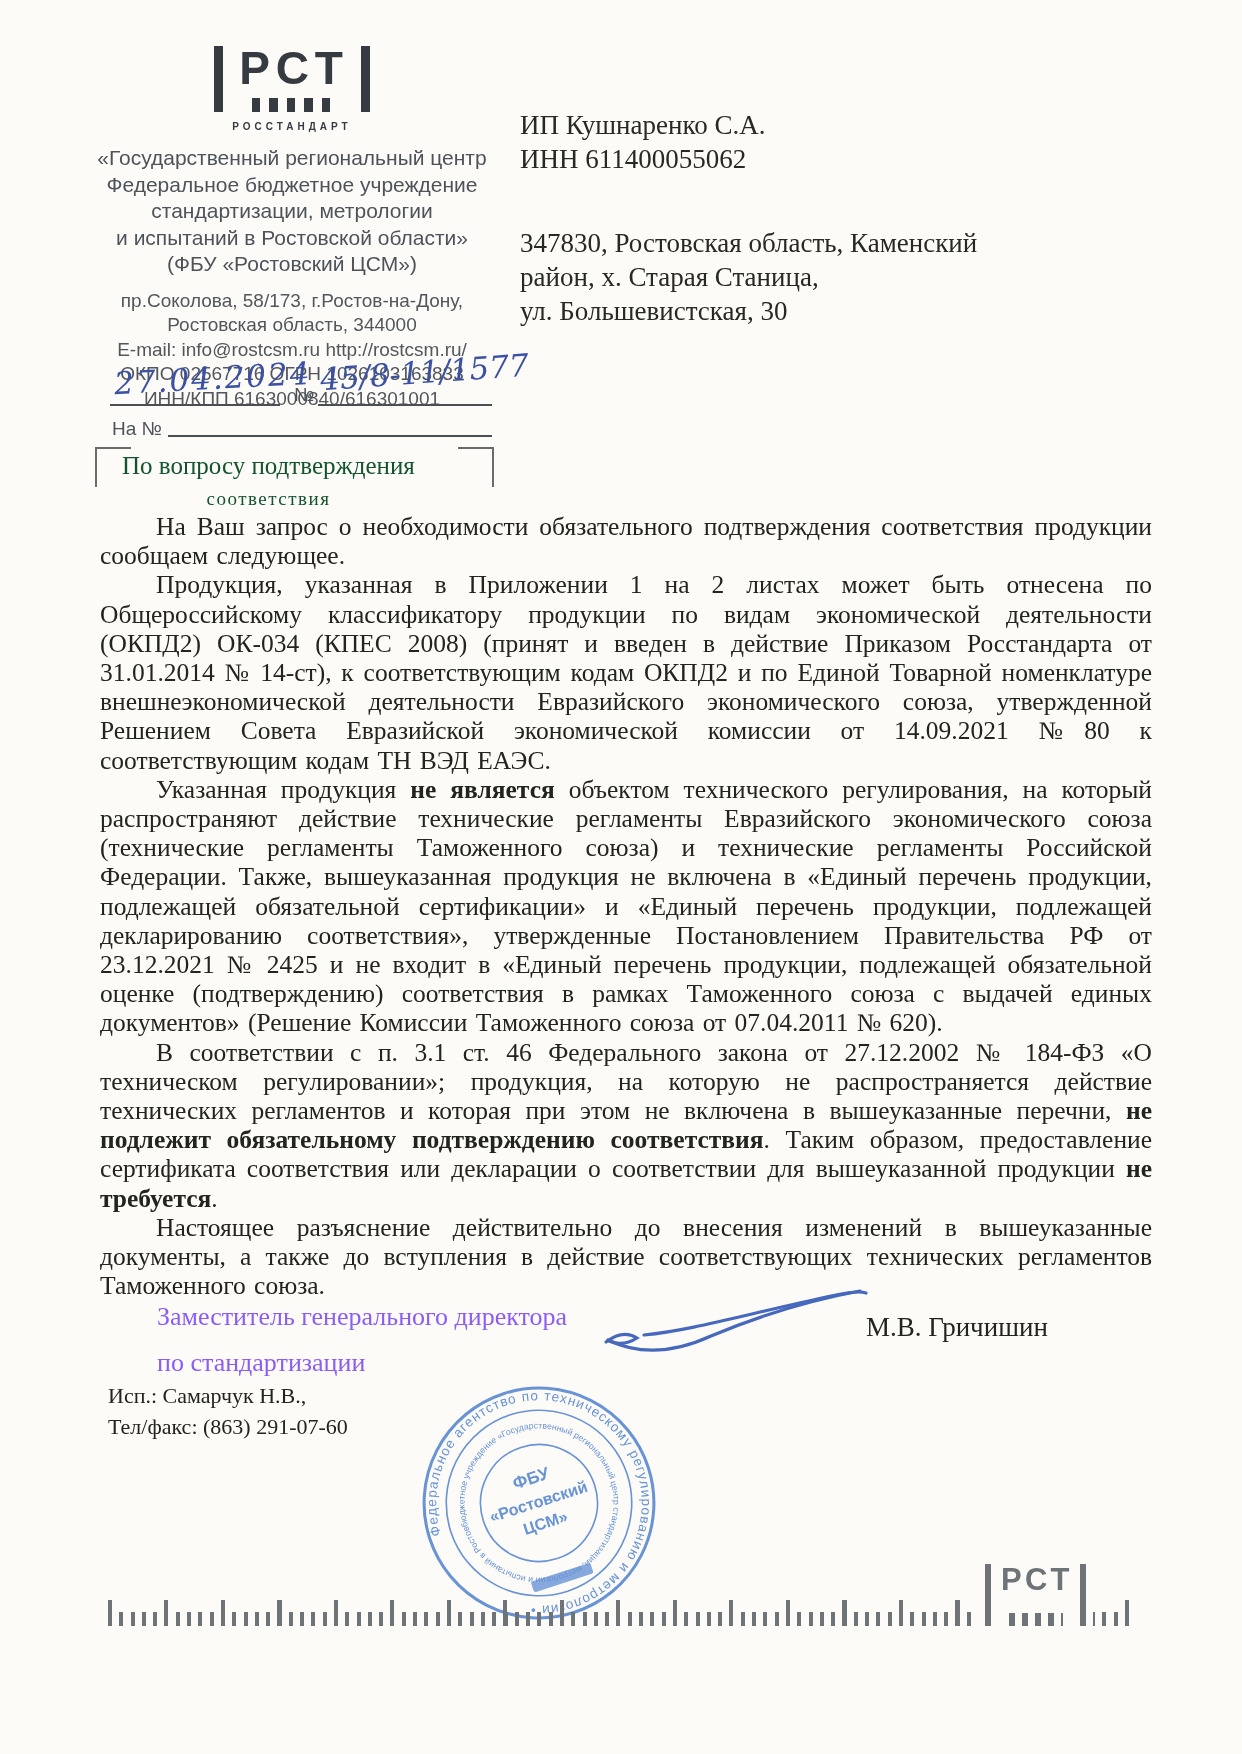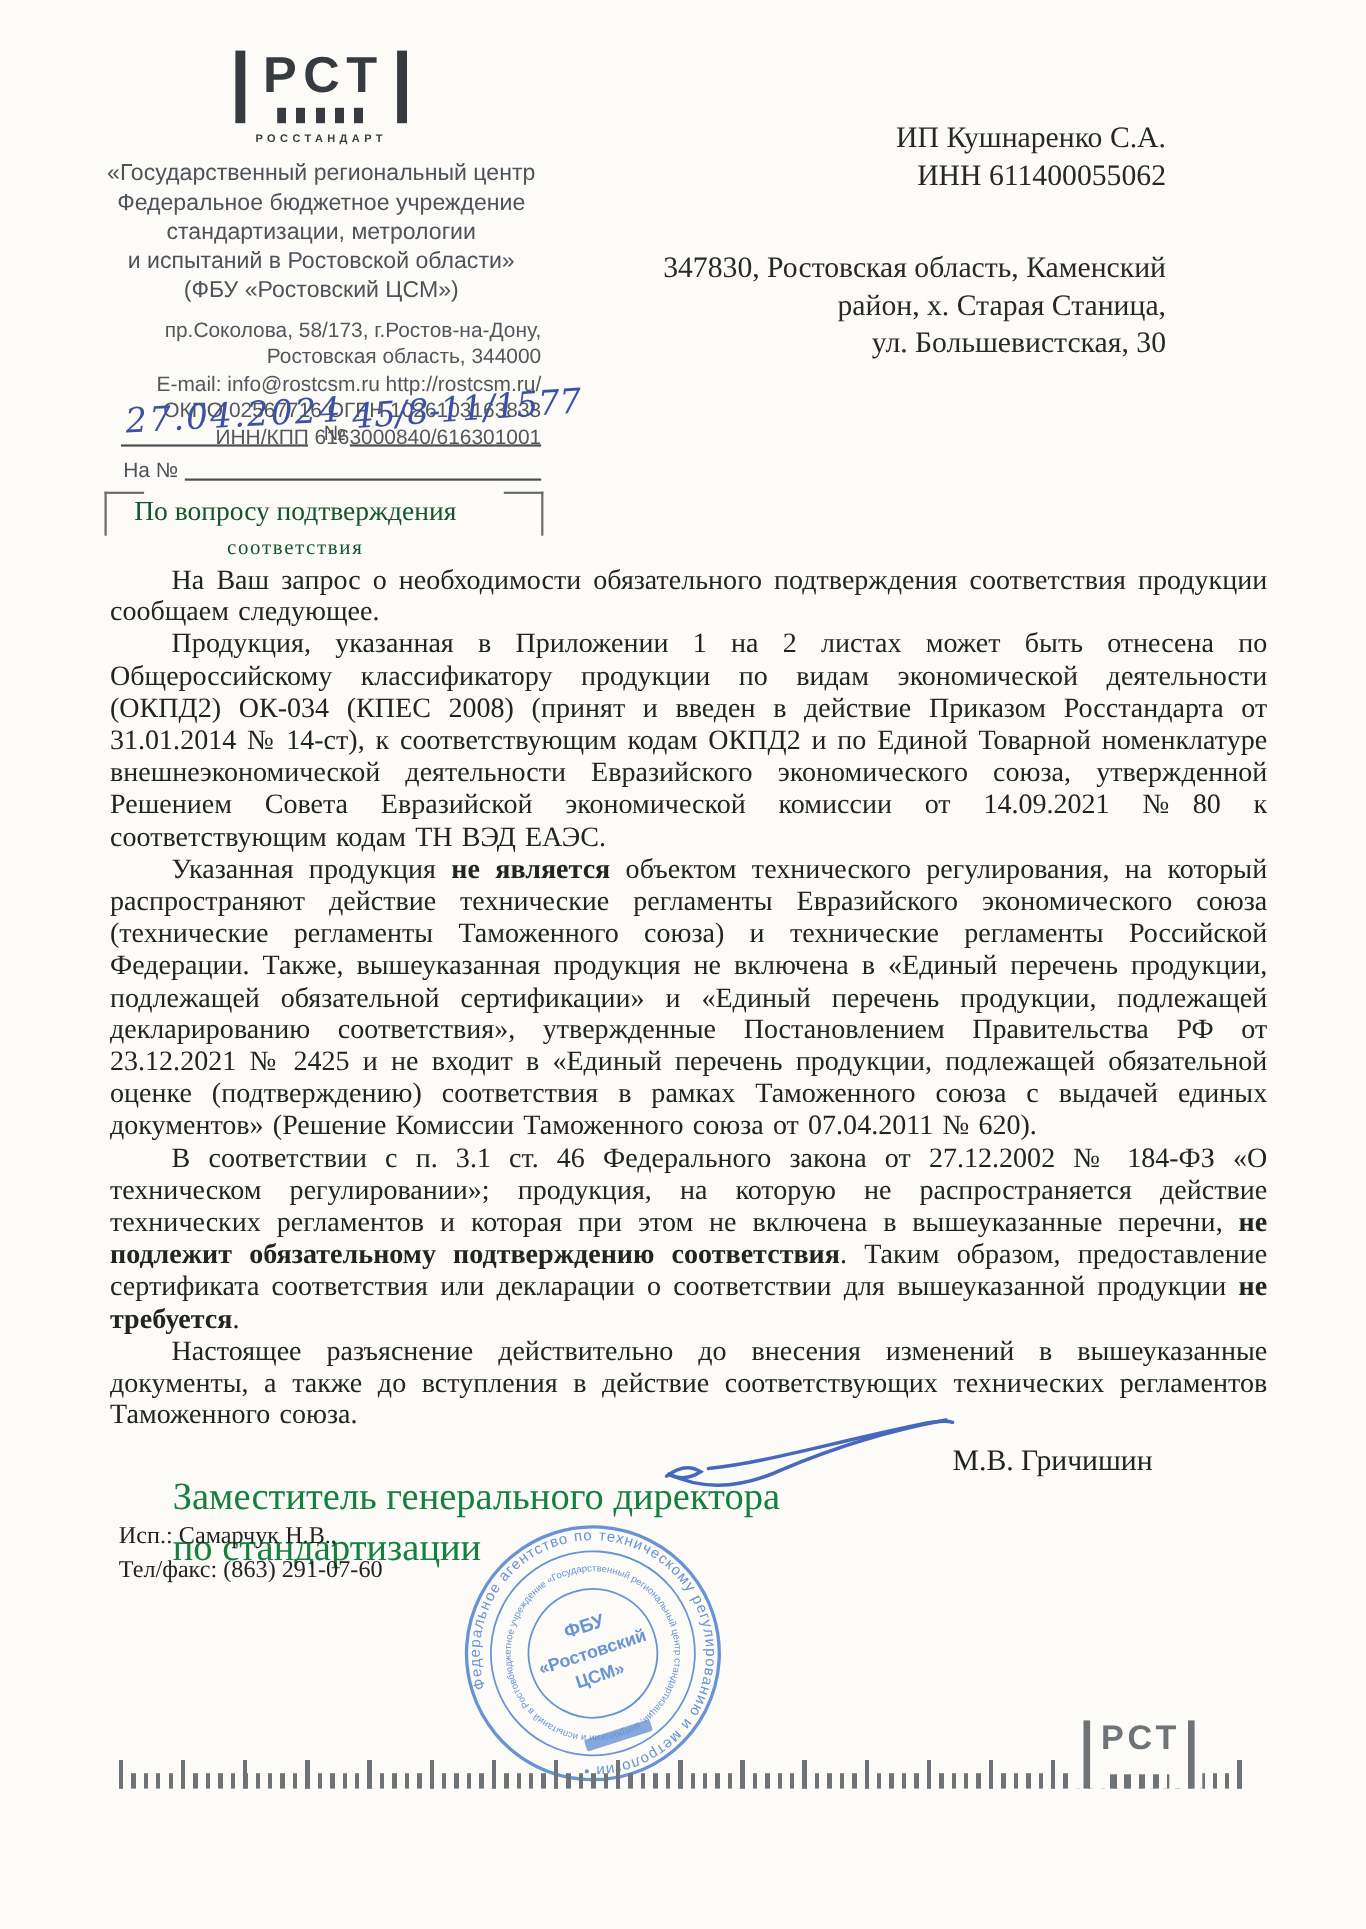--- a/index.html
+++ b/index.html
@@ -12,21 +12,21 @@
   .logo-wrap{display:flex;justify-content:center;}
   .logo{display:flex;gap:11px;height:66px;align-items:stretch;}
   .vbar{width:9px;background:#363b41;}
   .logo-mid{display:flex;flex-direction:column;align-items:center;justify-content:space-between;}
   .logo-letters{font-weight:bold;font-size:46px;line-height:44px;letter-spacing:7px;
                 color:#363b41;padding-left:5px;}
   .logo-ticks{width:80px;height:14px;margin-top:5px;
               background:repeating-linear-gradient(90deg,#363b41 0 8px,transparent 8px 17.5px);}
   .logo-caption{margin-top:9px;font-size:10px;font-weight:bold;letter-spacing:4px;color:#363b41;}
   .org{margin-top:13px;font-size:21px;line-height:26.5px;}
-  .addr{margin-top:11px;font-size:19px;line-height:24.5px;color:#52575c;text-align:right;}
+  .addr{margin-top:11px;font-size:19px;line-height:24.5px;color:#52575c;}
 
   
   .reqs{position:absolute;left:110px;top:366px;width:382px;height:112px;
         font-family:"Liberation Sans",sans-serif;color:#4d5359;}
   .hand{font-family:"DejaVu Serif",serif;font-style:italic;color:#3c51a3;white-space:nowrap;}
   .hand.date{position:absolute;left:4px;top:-6px;font-size:31px;letter-spacing:2px;transform:rotate(-3deg);}
   .line-date{position:absolute;left:0;top:38px;width:170px;border-top:2px solid #4a4f54;}
   .no-label{position:absolute;left:184px;top:18px;font-size:19px;}
   .hand.number{position:absolute;left:210px;top:-12px;font-size:31px;transform:rotate(-4deg);}
   .line-no{position:absolute;left:208px;top:38px;width:174px;border-top:2px solid #4a4f54;}
@@ -35,32 +35,32 @@
 
   
   .corner{position:absolute;width:34px;height:38px;border-top:2px solid #6b6b6b;}
   .corner.left{left:95px;top:447px;border-left:2px solid #6b6b6b;}
   .corner.right{left:458px;top:447px;border-right:2px solid #6b6b6b;}
   .subject{position:absolute;left:122px;top:452px;color:#14532d;}
   .subject .l1{font-size:25px;}
   .subject .l2{margin-top:8px;font-size:19px;letter-spacing:1.5px;text-align:center;}
 
   
-  .addressee{position:absolute;left:520px;top:108px;width:540px;text-align:right;
+  .addressee{position:absolute;left:520px;top:108px;width:540px;text-align:left;
              font-size:27px;line-height:34px;color:#282824;}
   .addressee .gap{height:50px;}
 
   
   .body-text{position:absolute;left:100px;top:512px;width:1052px;font-size:25.5px;
              line-height:29.2px;color:#23231f;text-align:justify;word-spacing:2px;}
   .para{margin:0;text-indent:56px;}
   .run-b{font-weight:bold;}
 
   
-  .sign-block{position:absolute;left:157px;top:1294px;font-size:35px;line-height:46px;color:#15803d;margin-top:44px;}
+  .sign-block{position:absolute;left:157px;top:1294px;font-size:26px;line-height:46px;color:#8b5cf6;}
   .sign-name{position:absolute;left:866px;top:1312px;font-size:27px;color:#23231f;}
   .executor{position:absolute;left:108px;top:1380px;font-size:22px;line-height:31px;color:#23231f;}
 
   .stamp{position:absolute;left:412px;top:1376px;width:254px;height:254px;opacity:.85;
          mix-blend-mode:multiply;}
   .autograph{position:absolute;left:596px;top:1276px;width:285px;height:96px;}
 
   
   .ruler{position:absolute;left:108px;top:1600px;width:1024px;height:26px;
      background:

